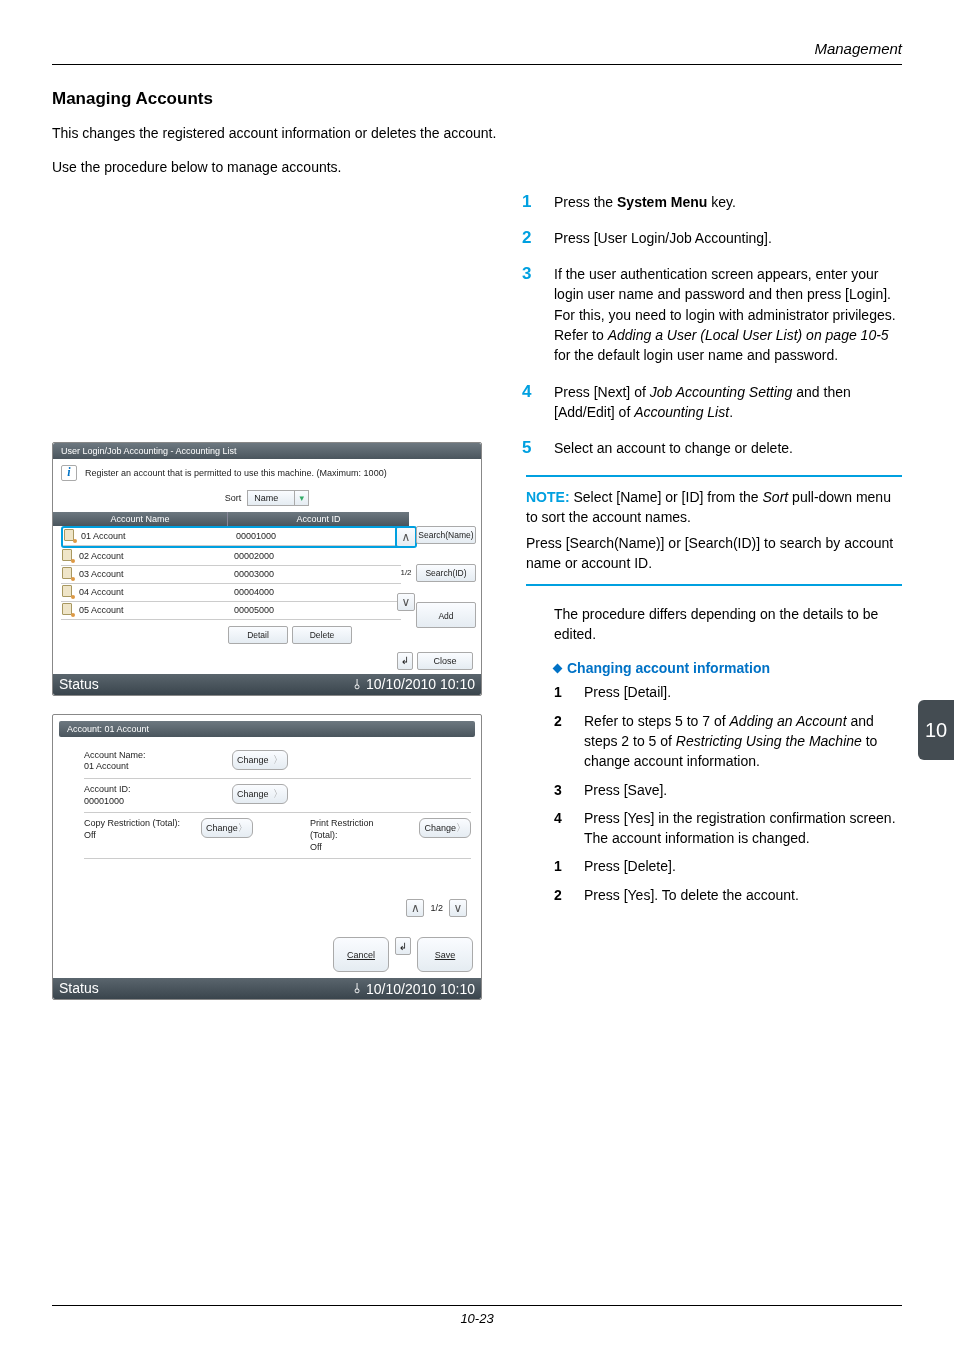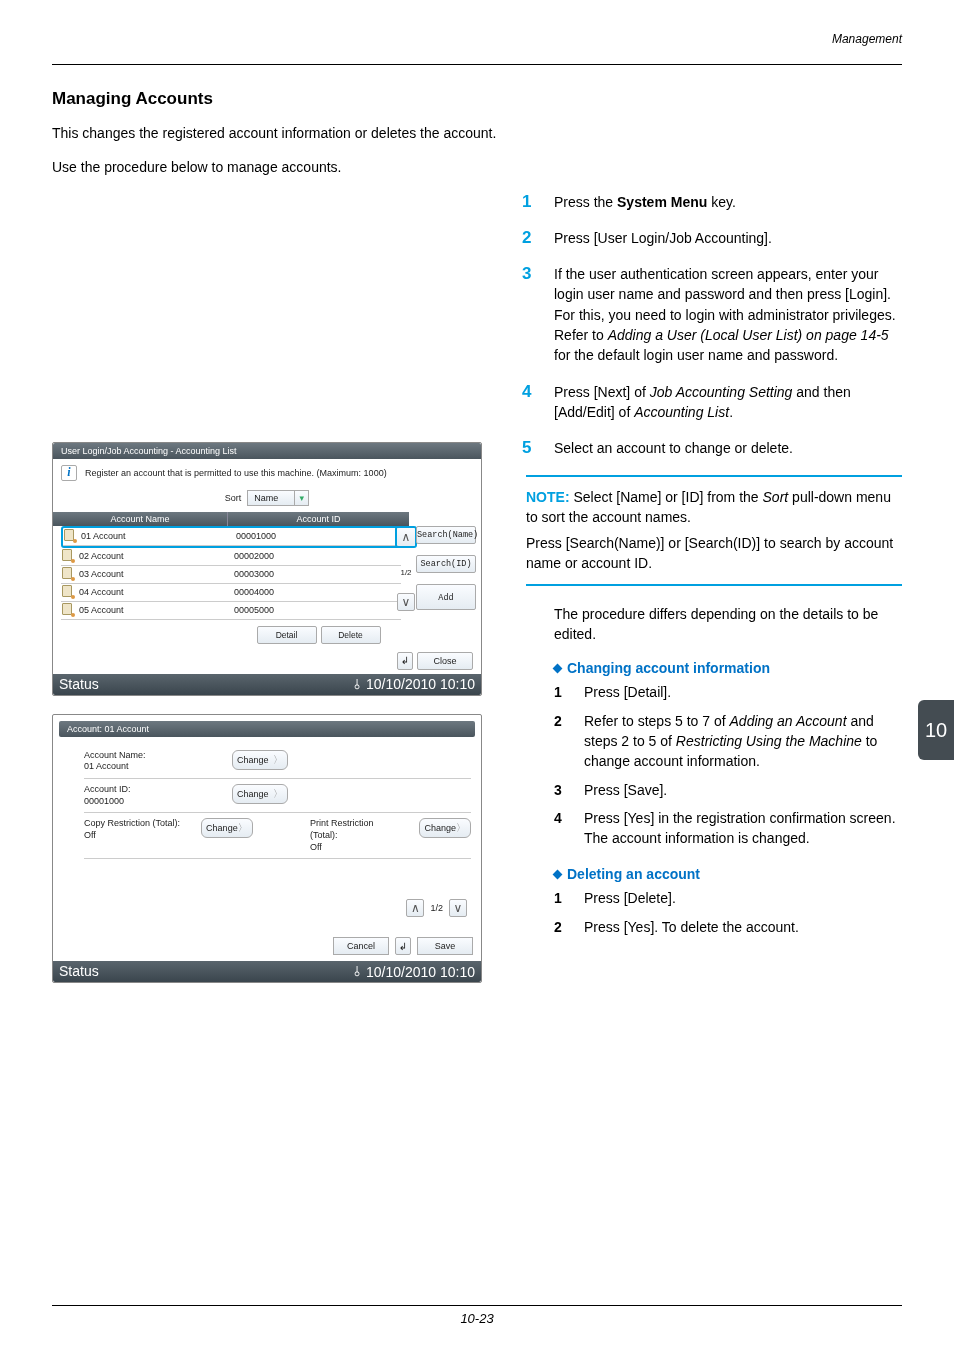--- a/index.html
+++ b/index.html
@@ -11,24 +11,24 @@
     position: relative;
     color: #000;
   }
   .page {
     padding: 50px 52px 30px 52px;
     position: relative;
     height: 100%;
   }
   .header-right {
     position: absolute;
-    top: 32px;
+    top: 40px;
     right: 52px;
     font-style: italic;
-    font-size: 12px;
+    font-size: 15px;
   }
   .hr-top {
     border: none;
     border-top: 1px solid #000;
     margin-top: 14px;
     margin-bottom: 24px;
   }
   .section-title {
     font-weight: bold;
     font-size: 17px;
@@ -106,45 +106,45 @@
   .thead .c1 { width:175px; text-align:center; padding:2px 0; border-right:1px solid #889; }
   .thead .c2 { flex:1; text-align:center; padding:2px 0; }
   .rows { padding:0 8px; }
   .arow { display:flex; align-items:center; border-bottom:1px solid #ccc; height:18px; }
   .arow .ic { width:14px; height:14px; margin-right:4px; position:relative; }
   .arow .ic::before { content:""; width:8px; height:10px; background:#efe5c8; border:1px solid #a89860; display:block; border-radius:1px; position:absolute; left:1px; }
   .arow .ic::after { content:""; width:4px; height:4px; background:#d94; border-radius:50%; position:absolute; right:0; bottom:0; }
   .arow .nm { width:155px; }
   .arow .id { flex:1; }
   .side-btns { position:relative; }
-  .side-stack { position:absolute; right:-67px; top:0; width:60px; display:flex; flex-direction:column; gap:11px;font-family:Liberation Mono, monospace; }
+  .side-stack { position:absolute; right:-67px; top:0; width:60px; display:flex; flex-direction:column; gap:20px; }
   .pagecol { position:absolute; right:-6px; top:0; width:18px; display:flex; flex-direction:column; align-items:center; gap:0; }
   .scr-btn { border:1px solid #aaa; background:linear-gradient(#fafcff,#e5ecf2); text-align:center; font-size:8.5px; padding:3px 0; border-radius:2px; }
   .scr-btn.add { height:26px; line-height:20px; }
   .arrow-btn { width:18px; height:18px; border:1px solid #aaa; background:linear-gradient(#fafcff,#e5ecf2); border-radius:2px; display:flex; align-items:center; justify-content:center; font-size:12px; color:#555; }
-  .bottom-btns { display:flex; gap:4px; padding:6px 0 0 175px;justify-content:center; }
+  .bottom-btns { display:flex; gap:4px; padding:6px 0 0 175px; }
   .bottom-btns .scr-btn { width:60px; }
   .close-row { display:flex; justify-content:flex-end; gap:4px; padding:8px 8px 4px 0; }
   .close-row .enter { border:1px solid #aaa; background:linear-gradient(#fafcff,#e5ecf2); width:16px; height:18px; display:flex; align-items:center; justify-content:center; border-radius:2px; font-size:10px; }
   .close-row .closebtn { border:1px solid #aaa; background:linear-gradient(#fafcff,#e5ecf2); width:56px; height:18px; display:flex; align-items:center; justify-content:center; border-radius:2px; }
   .status-row { background: linear-gradient(#5a656d,#3a454d); color:#fff; display:flex; justify-content:space-between; padding:2px 6px; font-size:14px; border-radius:0 0 2px 2px; }
   .status-row .s-icons { display:flex; gap:6px; align-items:center; }
   .table-area { position:relative; padding-right:72px; }
 
   
   .scr2-body { padding:8px 10px; }
   .field { display:flex; align-items:flex-start; gap:18px; border-bottom:1px solid #ccc; padding:5px 0;margin-left:21px; }
   .field .flbl { width:130px; line-height:1.3; }
   .field .fval { font-size:9px; }
   .chg { border:1px solid #aaa; background:linear-gradient(#fafcff,#e5ecf2); width:56px; height:20px; display:flex; align-items:center; justify-content:space-between; padding:0 4px; border-radius:6px; }
   .chg .ar { color:#888; font-size:10px; }
   .nav2 { display:flex; justify-content:flex-end; align-items:center; gap:6px; padding:40px 4px 8px 0; }
   .nav2 .pg { font-size:9px; }
   .bot2 { display:flex; justify-content:flex-end; gap:6px; padding:4px 8px 6px 0; }
-  .bot2 .b-btn { border:1px solid #aaa; background:linear-gradient(#fafcff,#e5ecf2); width:56px; height:18px; display:flex; align-items:center; justify-content:center; border-radius:0; }
+  .bot2 .b-btn { border:1px solid #aaa; background:linear-gradient(#fafcff,#e5ecf2); width:56px; height:35px; display:flex; align-items:center; justify-content:center; border-radius:6px;text-decoration:underline; }
   .bot2 .enter { border:1px solid #aaa; background:linear-gradient(#fafcff,#e5ecf2); width:16px; height:18px; display:flex; align-items:center; justify-content:center; border-radius:2px; font-size:10px; }
   .callbox { border:2px solid #00A0E0; border-radius:3px; }
 </style>
 </head>
 <body>
 
 <div class="page">
   <div class="header-right">Management</div>
   <hr class="hr-top">
 
@@ -305,21 +305,21 @@
       <div class="step">
         <div class="step-num">1</div>
         <div class="step-body"><span>Press the </span><strong>System Menu</strong><span> key.</span></div>
       </div>
       <div class="step">
         <div class="step-num">2</div>
         <div class="step-body">Press [User Login/Job Accounting].</div>
       </div>
       <div class="step">
         <div class="step-num">3</div>
-        <div class="step-body"><span>If the user authentication screen appears, enter your login user name and password and then press [Login]. For this, you need to login with administrator privileges. Refer to </span><em>Adding a User (Local User List) on page 14-5</em><span> for the default login user name and password.</span></div>
+        <div class="step-body"><span>If the user authentication screen appears, enter your login user name and password and then press [Login]. For this, you need to login with administrator privileges. Refer to </span><em>Adding a User (Local User List) on page 10-5</em><span> for the default login user name and password.</span></div>
       </div>
       <div class="step">
         <div class="step-num">4</div>
         <div class="step-body"><span>Press [Next] of </span><em>Job Accounting Setting</em><span> and then [Add/Edit] of </span><em>Accounting List</em><span>.</span></div>
       </div>
       <div class="step">
         <div class="step-num">5</div>
         <div class="step-body">Select an account to change or delete.</div>
       </div>
 
@@ -344,21 +344,20 @@
         </div>
       <div class="sub-step">
           <span class="n">3</span>
           <span class="b">Press [Save].</span>
         </div>
       <div class="sub-step">
           <span class="n">4</span>
           <span class="b">Press [Yes] in the registration confirmation screen. The account information is changed.</span>
         </div>
 
-      <div class="sub-heading" style="margin-top:18px;"><span class="diamond"></span><span>Deleting an account</span></div>
       <div class="sub-step">
           <span class="n">1</span>
           <span class="b">Press [Delete].</span>
         </div>
       <div class="sub-step">
           <span class="n">2</span>
           <span class="b">Press [Yes]. To delete the account.</span>
         </div>
     </div>
   </div>

